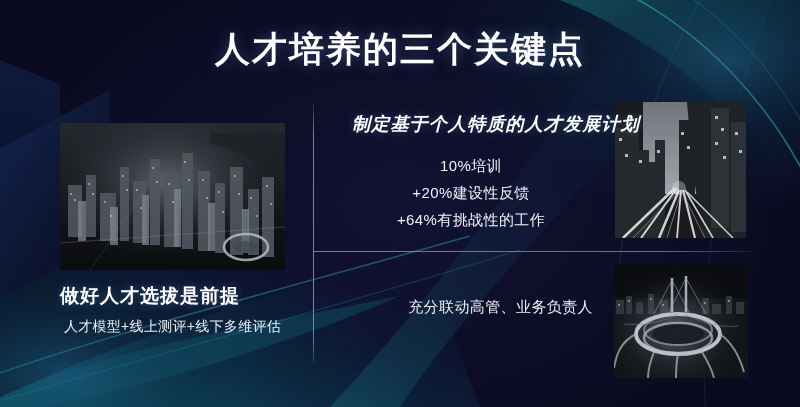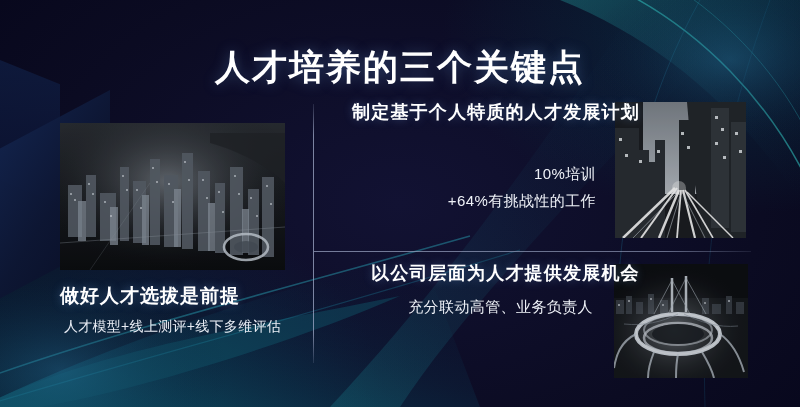--- a/index.html
+++ b/index.html
@@ -31,21 +31,21 @@
   .facet2{
     position:absolute;left:-60px;top:60px;
     width:120px;height:120px;
     background:linear-gradient(160deg,#101f44 0%,#0b1130 100%);
     transform:skewY(22deg);
     opacity:.8;
   }
 
   
   #title{
-    position:absolute;left:0;right:0;top:44px;
+    position:absolute;left:0;right:0;top:26px;
     text-align:center;
     color:#ffffff;
     font-size:35px;
     font-weight:bold;
     letter-spacing:2px;
     text-shadow:0 0 14px rgba(120,180,255,.35);
     white-space:nowrap;
   }
 
   
@@ -90,22 +90,22 @@
     color:#ffffff;font-size:18px;font-weight:bold;letter-spacing:1.2px;
     text-shadow:0 0 10px rgba(120,180,255,.3);
     white-space:nowrap;
   }
   .r-lines{
     position:absolute;
     text-align:right;
     color:#eef1f7;font-size:15px;line-height:27px;letter-spacing:.4px;
     white-space:nowrap;
   }
-  #rb1-heading{left:352px;top:100px;}
-  #rb1-lines{left:346px;top:160px;width:250px;}
+  #rb1-heading{left:352px;top:112px;font-style:italic;}
+  #rb1-lines{left:346px;top:152px;width:250px;text-align:center;}
   #rb2-heading{left:371px;top:261px;}
   #rb2-lines{left:343px;top:295px;width:250px;font-family:Liberation Mono, monospace;}
 </style>
 </head>
 <body>
 
 <div id="slide">
 
   <div class="bg-layer">
     <svg viewBox="0 0 800 407" preserveAspectRatio="none">
@@ -368,21 +368,21 @@
       <rect width="134" height="114" fill="#000" opacity="0.12"></rect>
     </svg>
   </div>
 
   <div id="left-sub">人才模型+线上测评+线下多维评估</div>
   <div id="left-heading">做好人才选拔是前提</div>
 
   <div class="r-heading" id="rb1-heading">制定基于个人特质的人才发展计划</div>
   <div class="r-lines" id="rb1-lines">
     <div>10%培训</div>
+    <div>+20%建设性反馈</div>
     <div>+64%有挑战性的工作</div>
   </div>
 
-  <div class="r-heading" id="rb2-heading">以公司层面为人才提供发展机会</div>
   <div class="r-lines" id="rb2-lines">
     <div>充分联动高管、业务负责人</div>
   </div>
 
 </div>
 
 </body></html>

